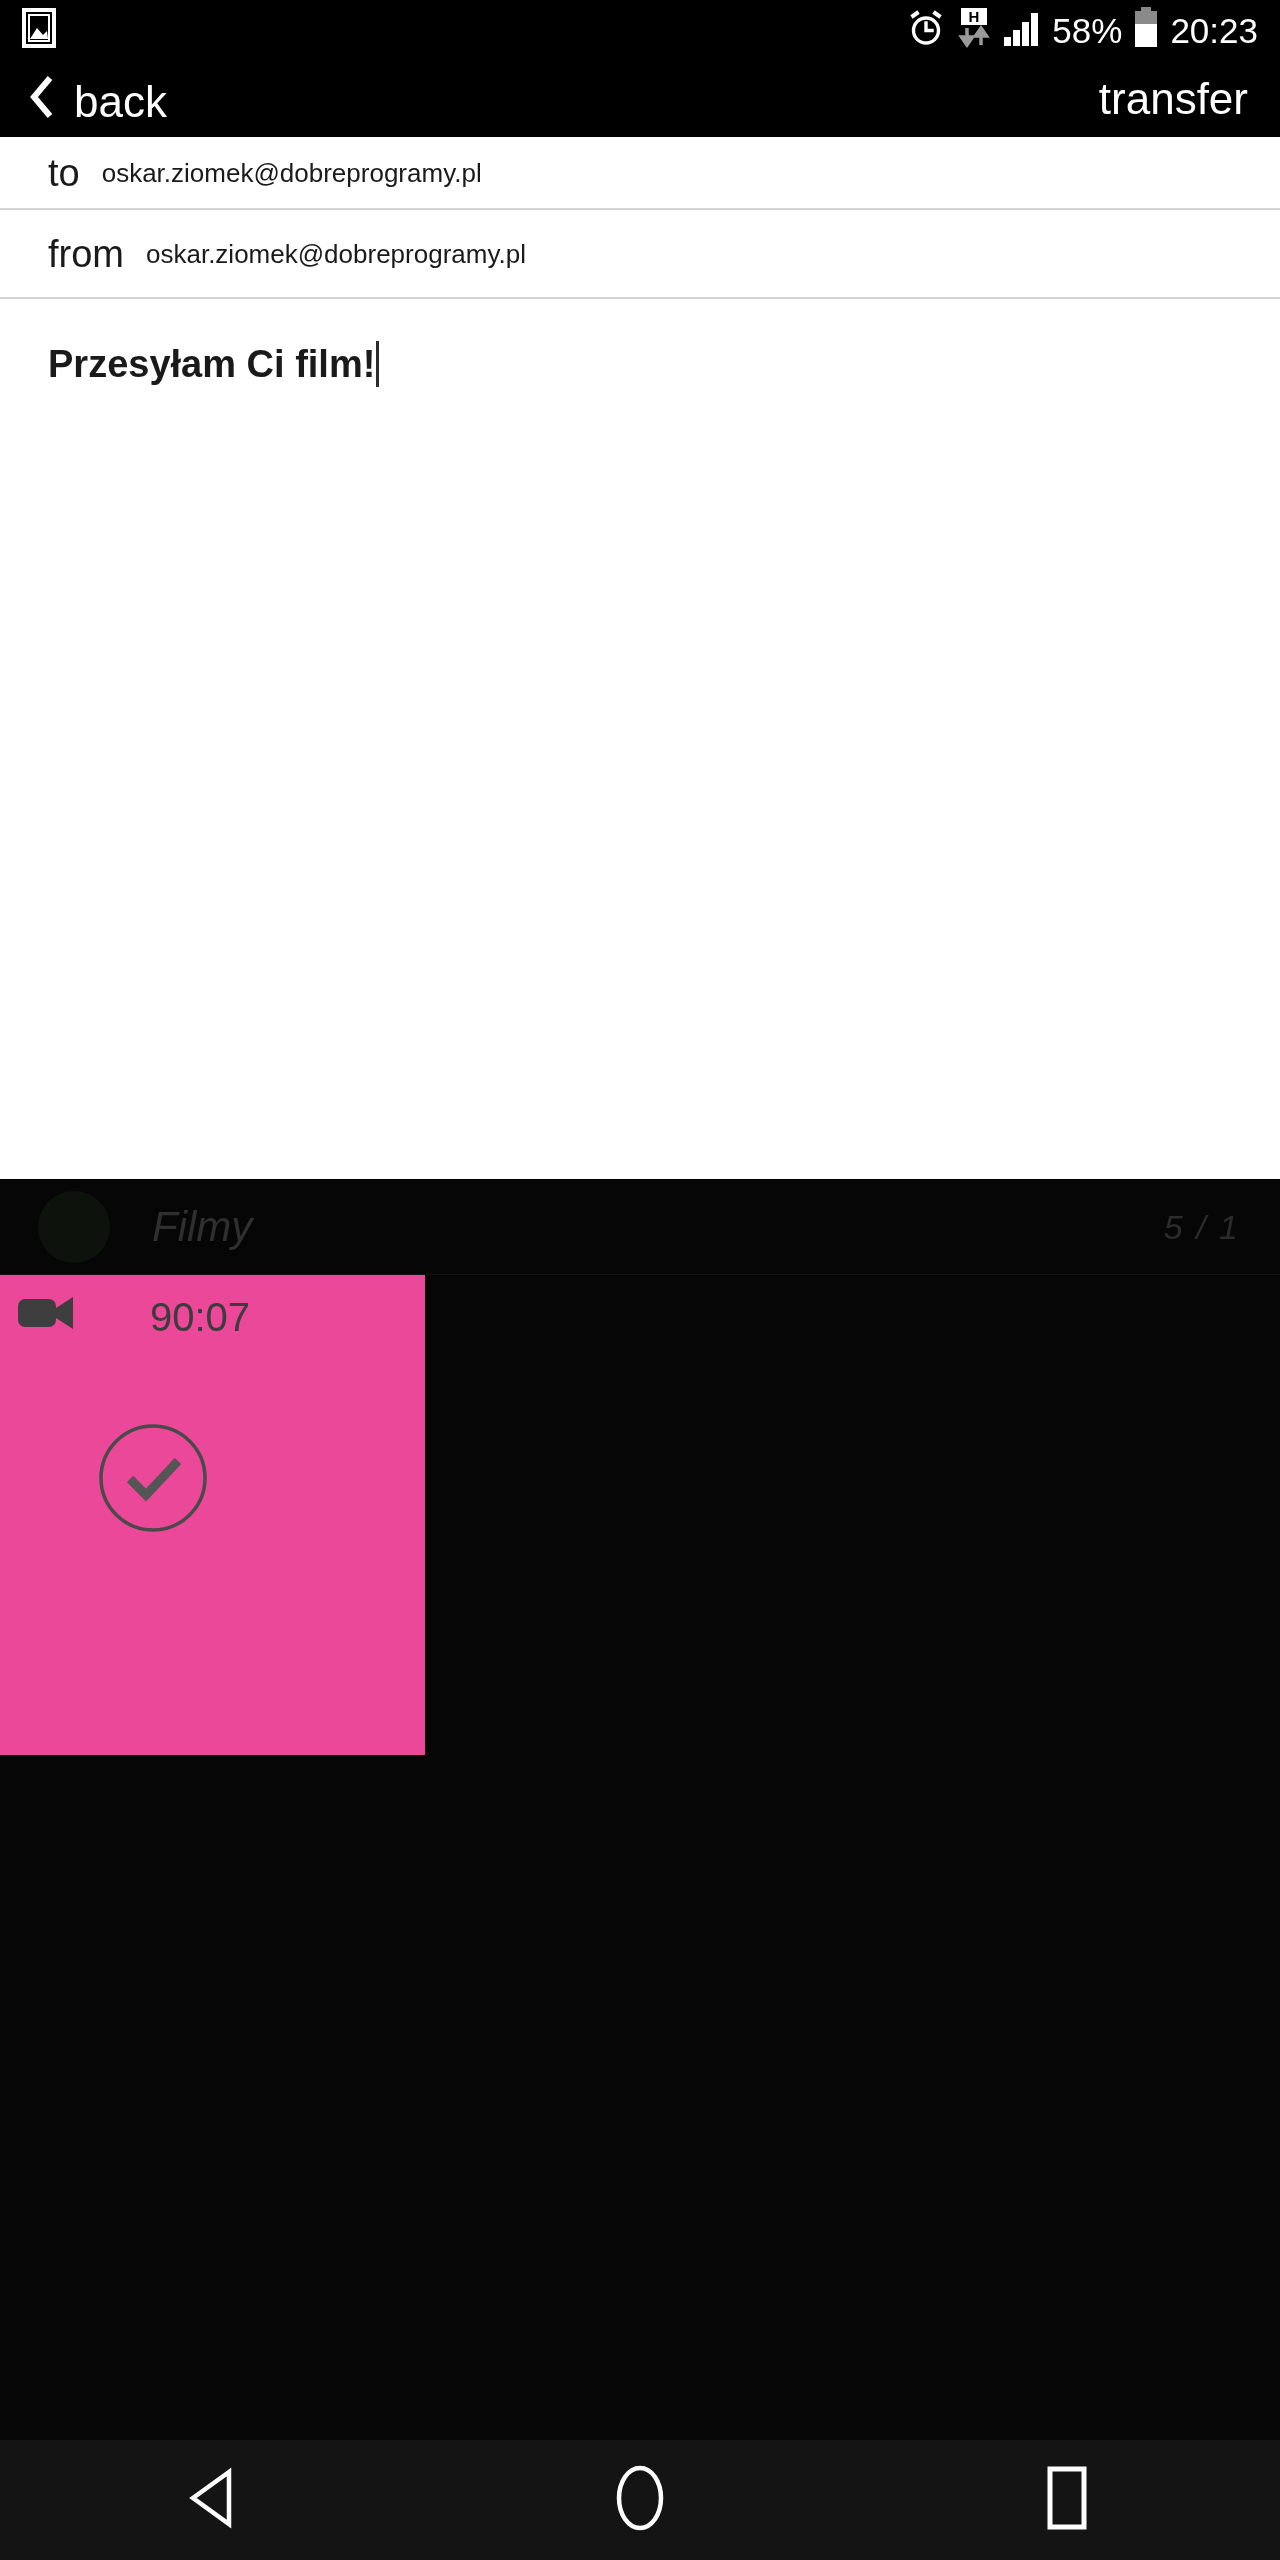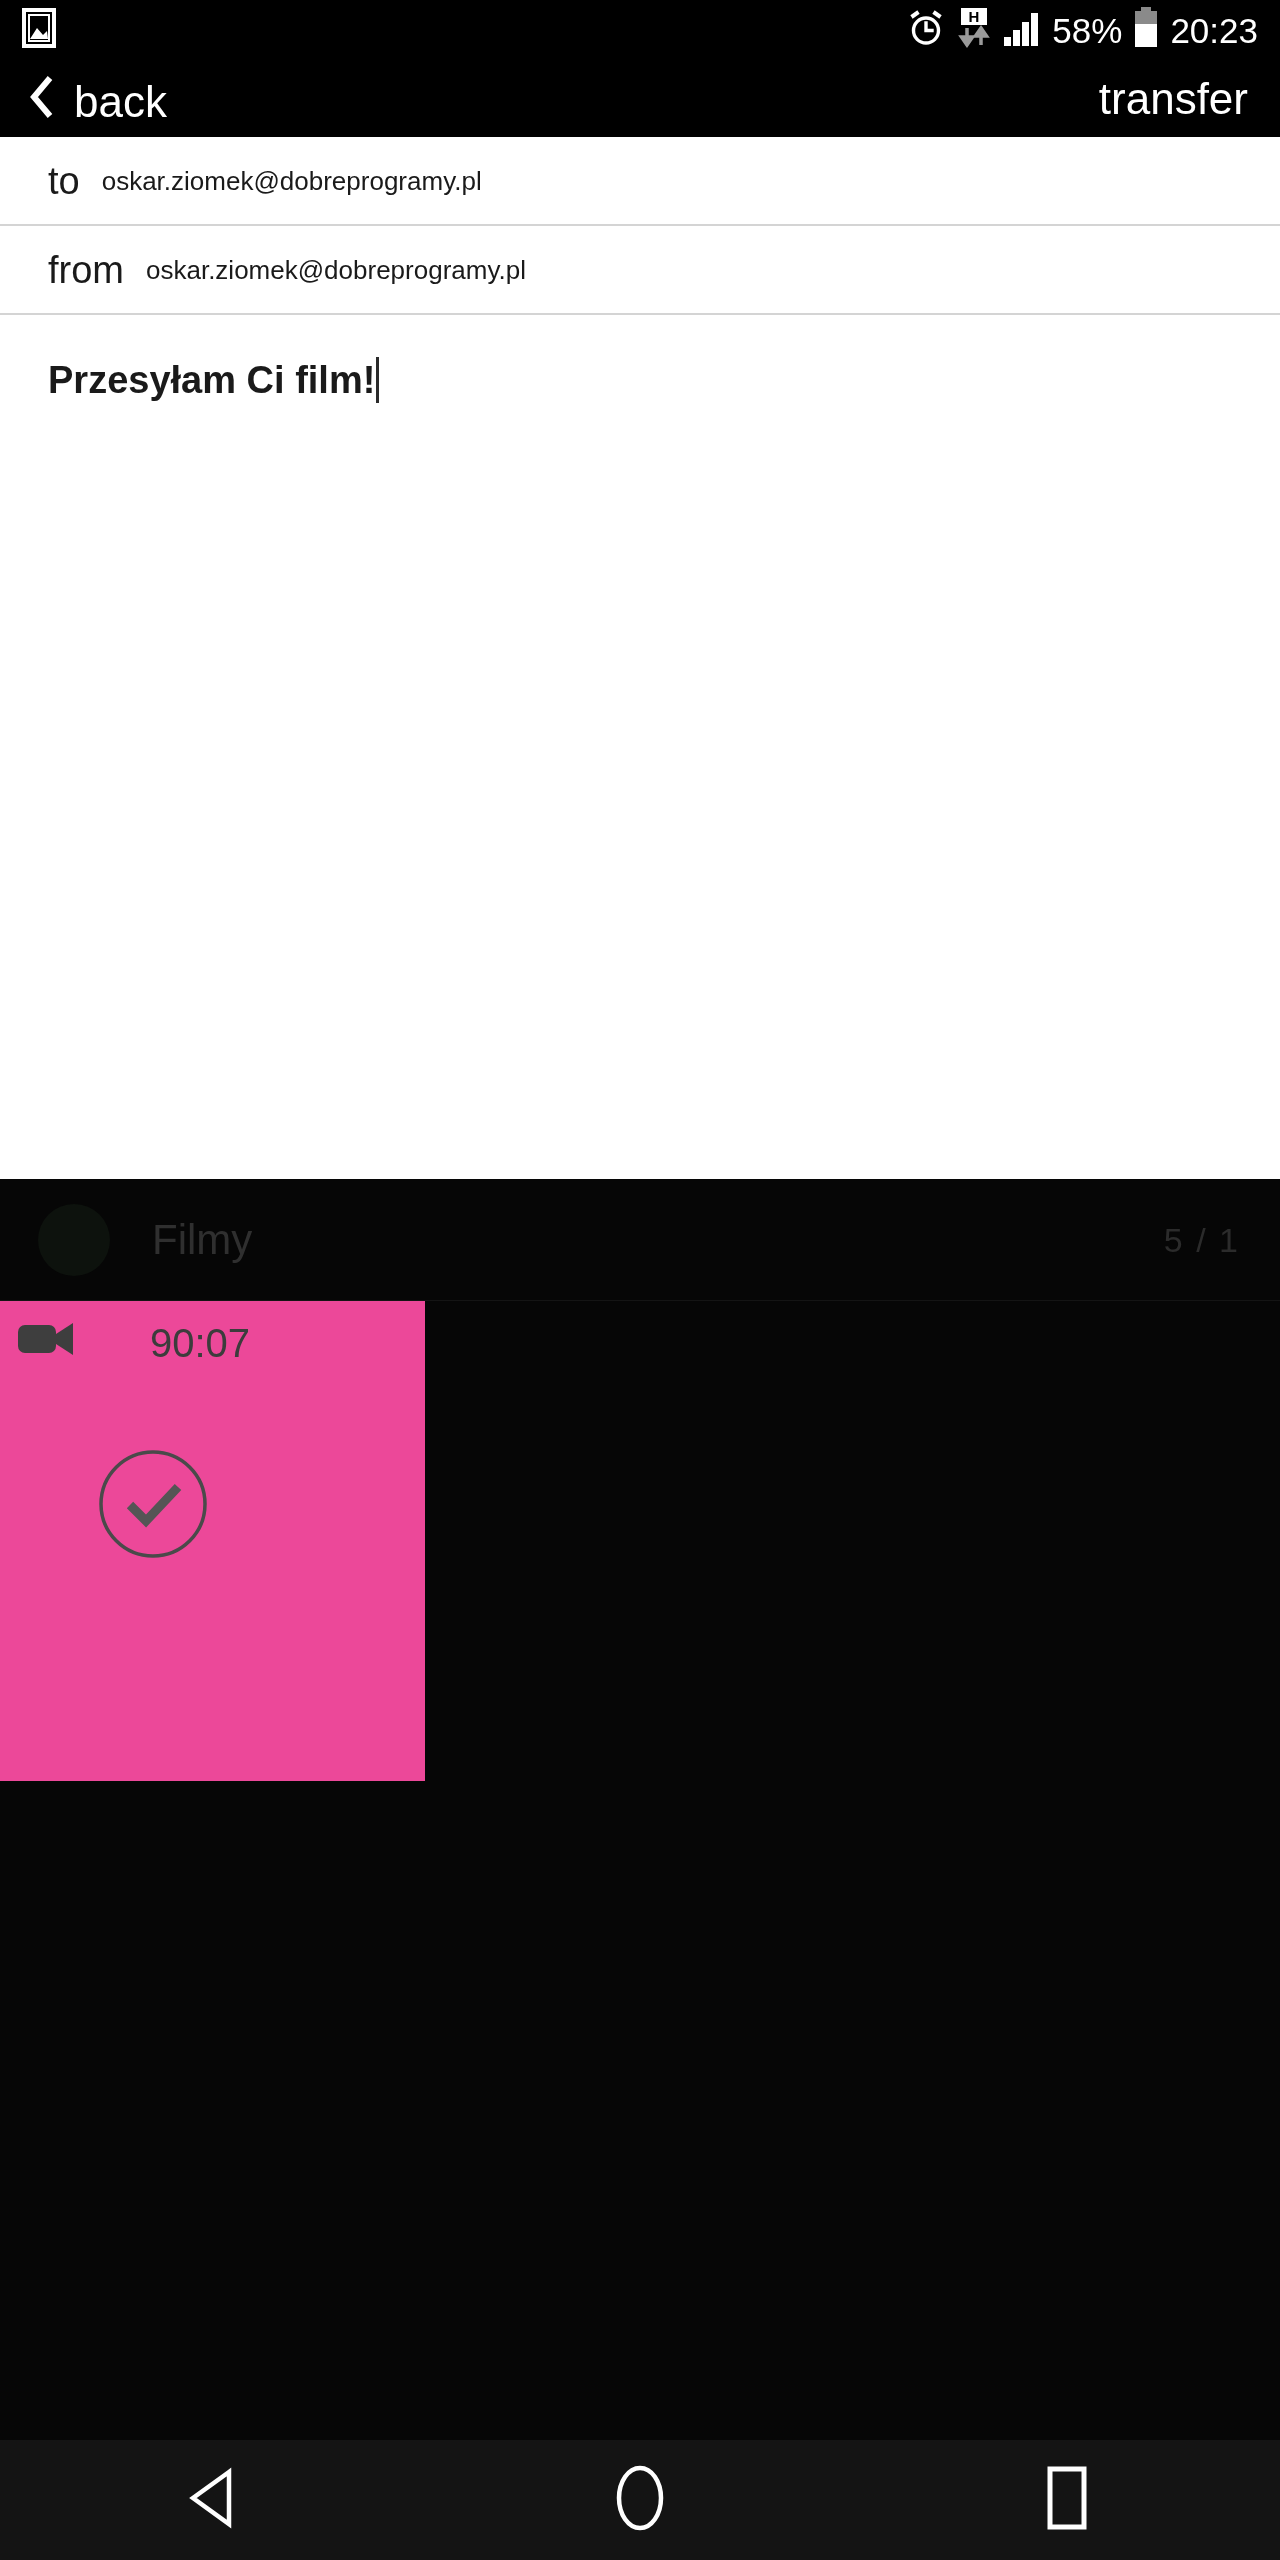--- a/index.html
+++ b/index.html
@@ -87,21 +87,21 @@
 
   
   .compose {
     background: #ffffff;
     flex: 0 0 auto;
     height: 1042px;
     display: flex;
     flex-direction: column;
   }
   .field-row {
-    height: 89px;
+    height: 73px;
     border-bottom: 2px solid #d4d4d4;
     display: flex;
     align-items: center;
     padding-left: 48px;
     box-sizing: border-box;
   }
   .field-row.second { height: 89px; }
   .field-label {
     color: #1a1a1a;
     font-size: 38px;
@@ -143,27 +143,28 @@
   
   .picker {
     flex: 1 1 auto;
     background: #060606;
     display: flex;
     flex-direction: column;
     position: relative;
     overflow: hidden;
   }
   .album-row {
-    height: 122px;
+    height: 96px;
     display: flex;
     align-items: center;
     padding: 0 40px 0 38px;
     box-sizing: border-box;
     border-bottom: 1px solid #141414;
     position: relative;
+    font-style: italic;
   }
   .album-avatar {
     width: 72px;
     height: 72px;
     border-radius: 50%;
     background: #0d120d;
     flex: 0 0 auto;
   }
   .album-title {
     color: #2f2f2f;

